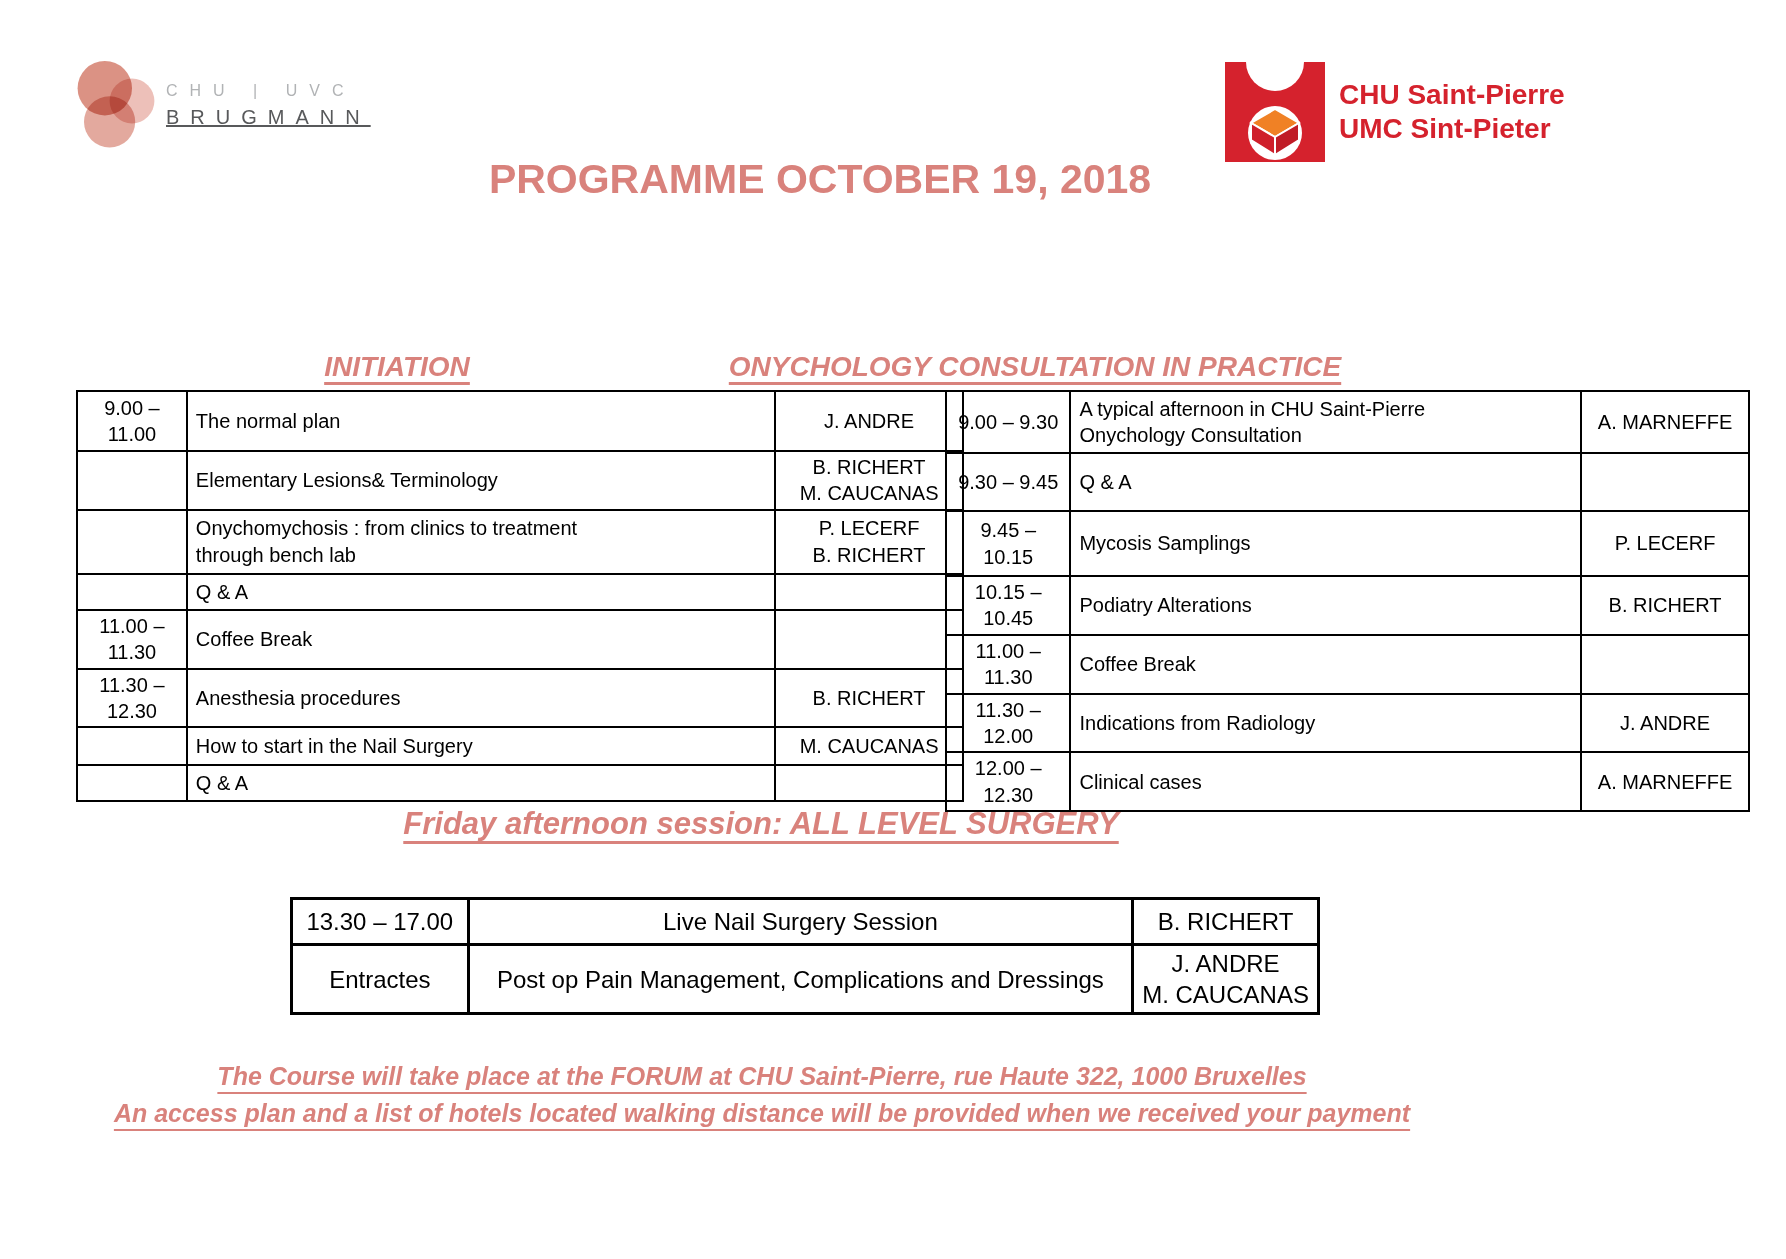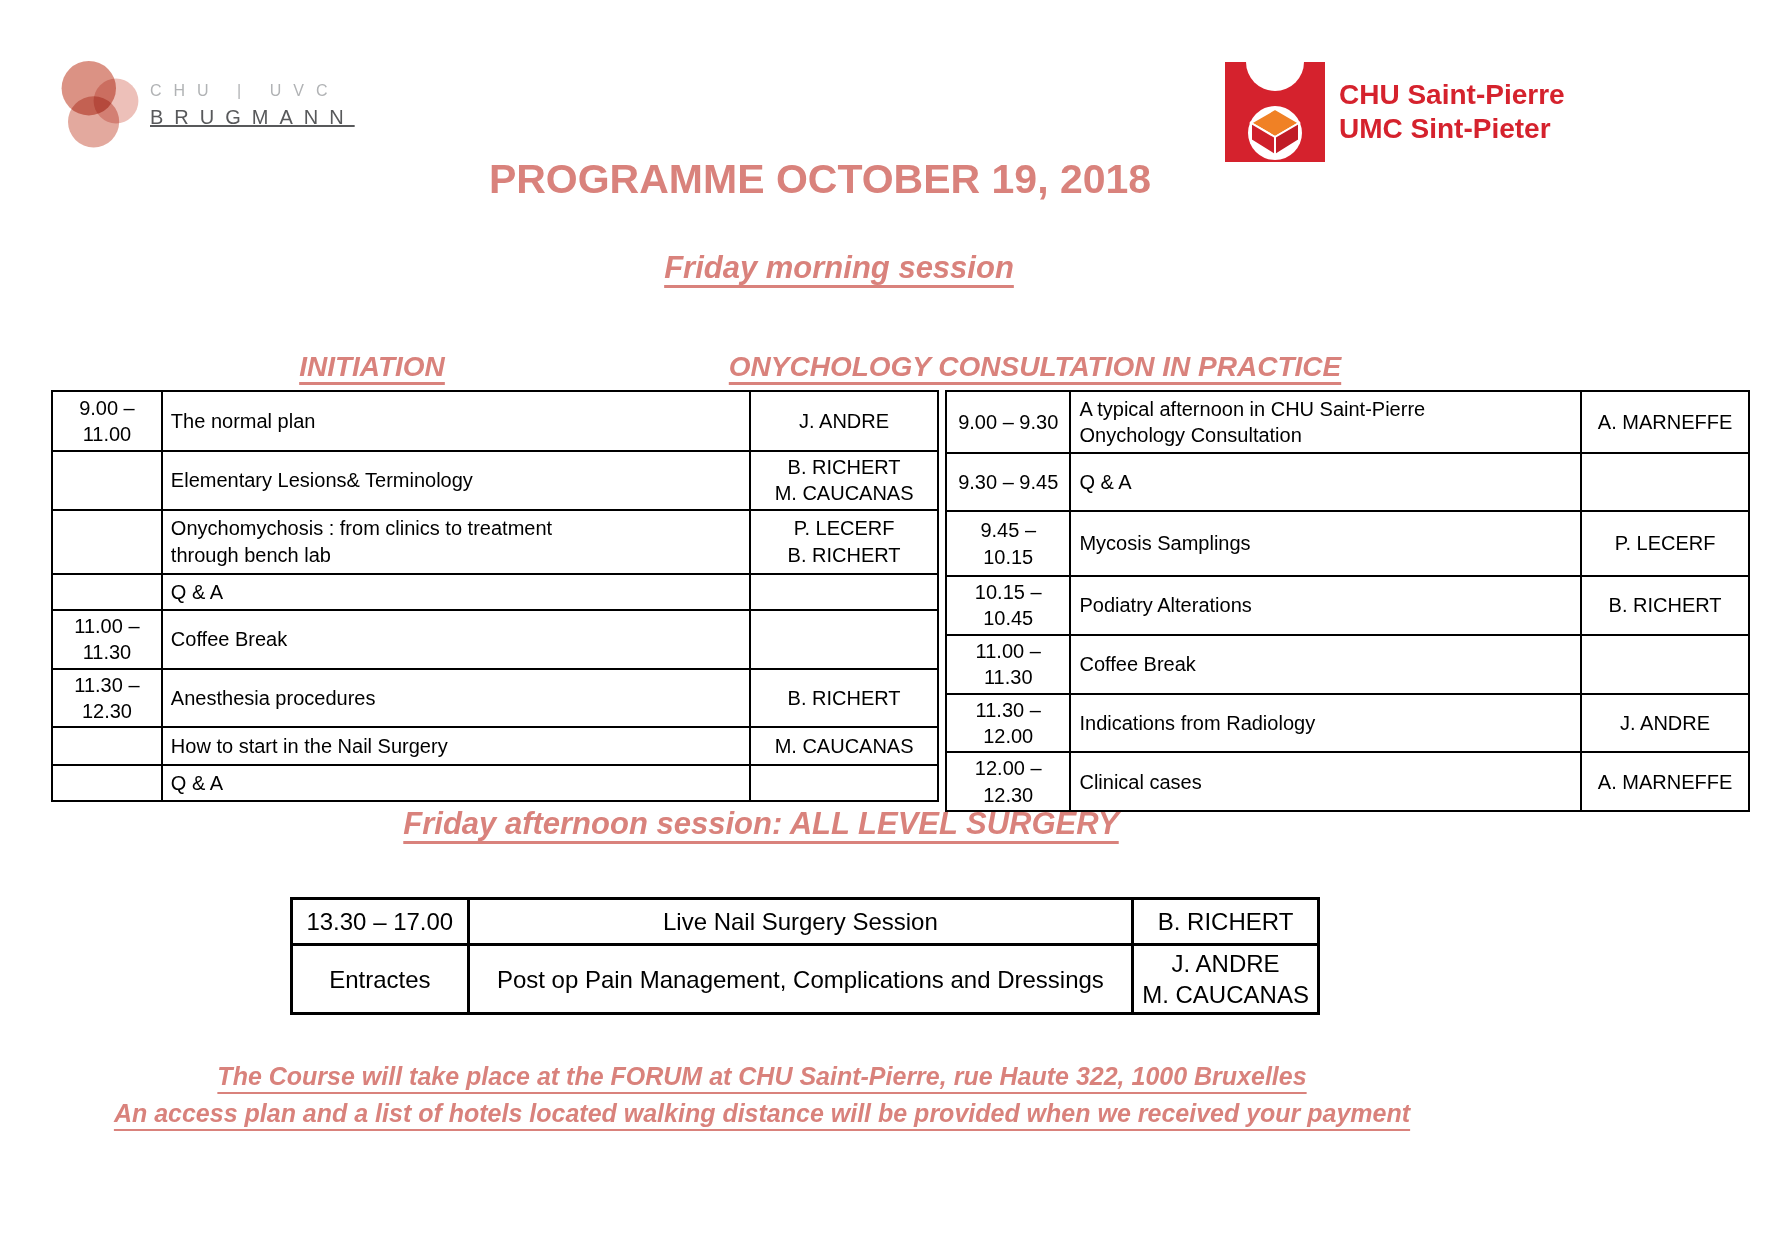--- a/index.html
+++ b/index.html
@@ -8,42 +8,42 @@
     --logo-orange:#f08125;
     --table-border:#000000;
     --brugmann-gray-light:#b1b3b5;
     --brugmann-gray-dark:#58595b;
   }
   html,body{margin:0;padding:0;background:#ffffff;}
   body{font-family:"Liberation Sans","DejaVu Sans",sans-serif;color:#000;}
   .page{position:relative;width:1786px;height:1259px;background:#fff;overflow:hidden;}
 
   
-  .logo-brugmann{position:absolute;left:52px;top:56px;display:flex;align-items:center;}
+  .logo-brugmann{position:absolute;left:68px;top:56px;display:flex;align-items:center;}
   .brug-circles{width:88px;height:98px;}
   .brug-text{margin-left:10px;}
   .brug-top{font-size:16px;letter-spacing:12px;color:var(--brugmann-gray-light,#b1b3b5);white-space:nowrap;}
   .brug-name{font-size:20px;letter-spacing:11px;color:var(--brugmann-gray-dark,#58595b);margin-top:6px;white-space:nowrap;text-decoration:underline;}
 
   .logo-stpierre{position:absolute;left:1185px;top:62px;display:flex;align-items:center;margin-left:40px;}
   .stp-mark{width:100px;height:100px;flex:0 0 auto;}
   .stp-text{margin-left:14px;color:var(--logo-red,#d5222d);font-weight:bold;font-size:28px;line-height:1.22;white-space:nowrap;}
 
   
   .doc-title{position:absolute;top:156px;left:820px;transform:translateX(-50%);
     font-size:41px;font-weight:bold;color:var(--accent-salmon,#d9827c);white-space:nowrap;margin:0;}
   .session-heading{position:absolute;margin:0;font-size:31px;font-weight:bold;font-style:italic;
     color:var(--accent-salmon,#d9827c);white-space:nowrap;
     text-decoration:underline;text-decoration-thickness:3px;text-underline-offset:7px;}
   .morning-heading{top:250px;left:839px;transform:translateX(-50%);}
   .afternoon-heading{top:806px;left:761px;transform:translateX(-50%);}
 
   
   .tblwrap{position:absolute;top:352px;}
-  .tblwrap-left{left:28px;width:888px;padding-left:23px;}
+  .tblwrap-left{left:53px;width:888px;padding-left:23px;}
   .tblwrap-right{left:945px;width:805px;}
   .tbl-heading{margin:0;width:max-content;transform:translateX(-50%);
     font-size:28px;font-weight:bold;font-style:italic;color:var(--accent-salmon,#d9827c);
     line-height:30px;height:38px;white-space:nowrap;
     text-decoration:underline;text-decoration-thickness:3px;text-underline-offset:6px;}
   .tblwrap-left .tbl-heading{margin-left:321px;}
   .tblwrap-right .tbl-heading{margin-left:90px;}
 
   table.sched{border-collapse:collapse;width:100%;table-layout:fixed;}
   table.sched td{border:2px solid var(--table-border,#000);font-size:20px;vertical-align:middle;
@@ -112,21 +112,20 @@
       <polygon points="74,61 74,78 50,93 50,75" fill="#c01c26" stroke="#ffffff" stroke-width="2"></polygon>
     </svg>
     <div class="stp-text">
       <div>CHU Saint-Pierre</div>
       <div>UMC Sint-Pieter</div>
     </div>
   </div>
 
   <h1 class="doc-title">PROGRAMME OCTOBER 19, 2018</h1>
 
-  <h2 class="session-heading morning-heading">Friday morning session</h2>
 
   <div class="tblwrap tblwrap-left">
     <h3 class="tbl-heading">INITIATION</h3>
     <table class="sched tbl-left">
       <colgroup>
           <col style="width:12.4%">
           <col style="width:66.4%">
           <col style="width:21.2%">
         </colgroup>
       <tbody>

